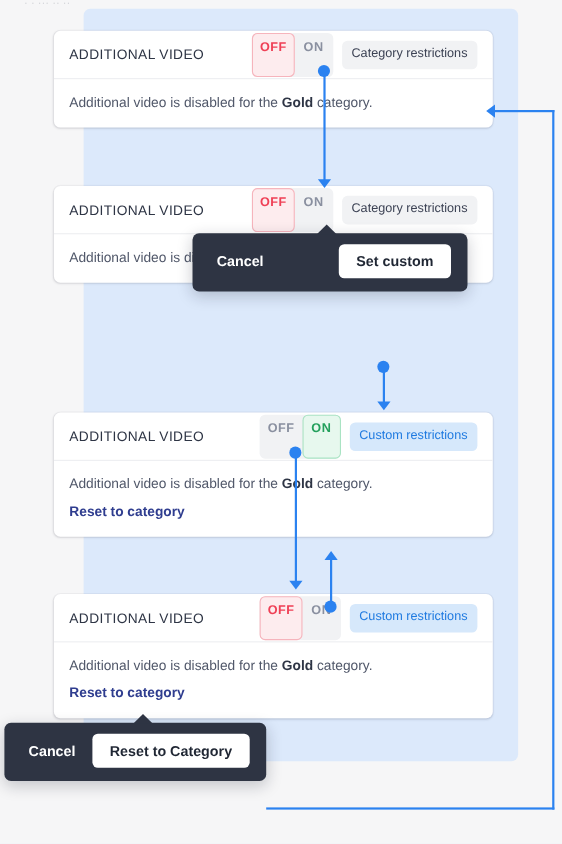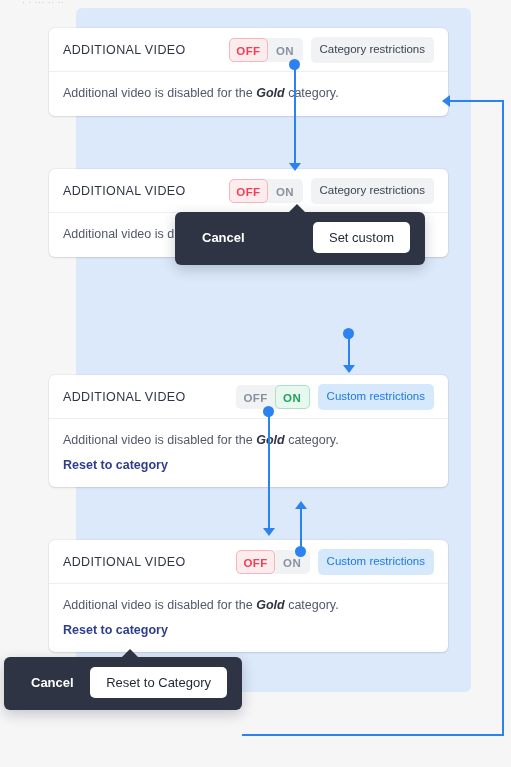--- a/index.html
+++ b/index.html
@@ -67,42 +67,42 @@
   }
   .card-body {
     padding: 13px 14px 14px 14px;
   }
   .body-text {
     font-size: 12.5px;
     color: #51586a;
     line-height: 1.35;
     white-space: nowrap;
   }
-  .body-text b { color: #2e3545; font-weight: 700; font-style: italic; }
+  .body-text b { color: #2e3545; font-weight: 700; }
   .reset-link {
     display: inline-block;
     margin-top: 9px;
     font-size: 12.5px;
     font-weight: 700;
     color: #2f3d8f;
     cursor: pointer;
     white-space: nowrap;
   }
 
   
   .toggle {
     display: inline-flex;
     background: #f1f2f4;
     border-radius: 5px;
     margin-right: 8px;
     flex: 0 0 auto;
   }
   .seg {
     min-width: 35px;
-    height: 24px;
+    height: 40px;
     line-height: 24px;
     text-align: center;
     font-size: 11.5px;
     font-weight: 600;
     letter-spacing: .4px;
     color: #8a90a0;
     border-radius: 5px;
     box-sizing: border-box;
     padding: 0 6px;
     cursor: pointer;
@@ -144,33 +144,34 @@
   .popover-text {
     padding: 13px 15px 14px 15px;
     font-size: 11.5px;
     line-height: 1.55;
     color: #e6e8ee;
     border-bottom: 1px solid #454b5c;
   }
   .popover-actions {
     display: flex;
     align-items: center;
-    padding: 10px 15px 12px 27px;
+    padding: 10px 15px 12px 11px;
+    margin-left: 11px;
   }
   .pop-cancel {
     color: #ffffff;
     font-size: 13px;
     font-weight: 700;
     cursor: pointer;
   }
   .pop-confirm {
     background: #ffffff;
     color: #1f2633;
     font-size: 13px;
-    font-weight: 400;
+    font-weight: 700;
     border-radius: 5px;
     padding: 8px 16px;
     cursor: pointer;
     white-space: nowrap;
     text-align: right;
   }
   .pop-arrow {
     position: absolute;
     top: -8px;
     width: 0; height: 0;

